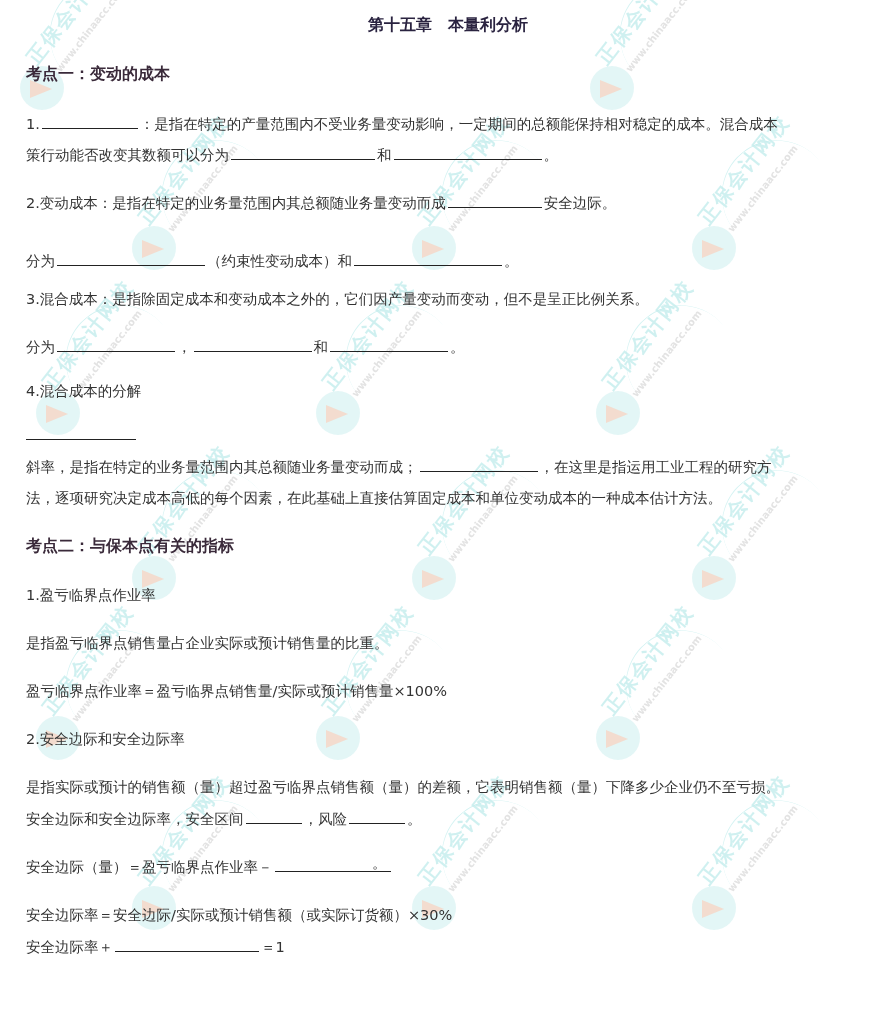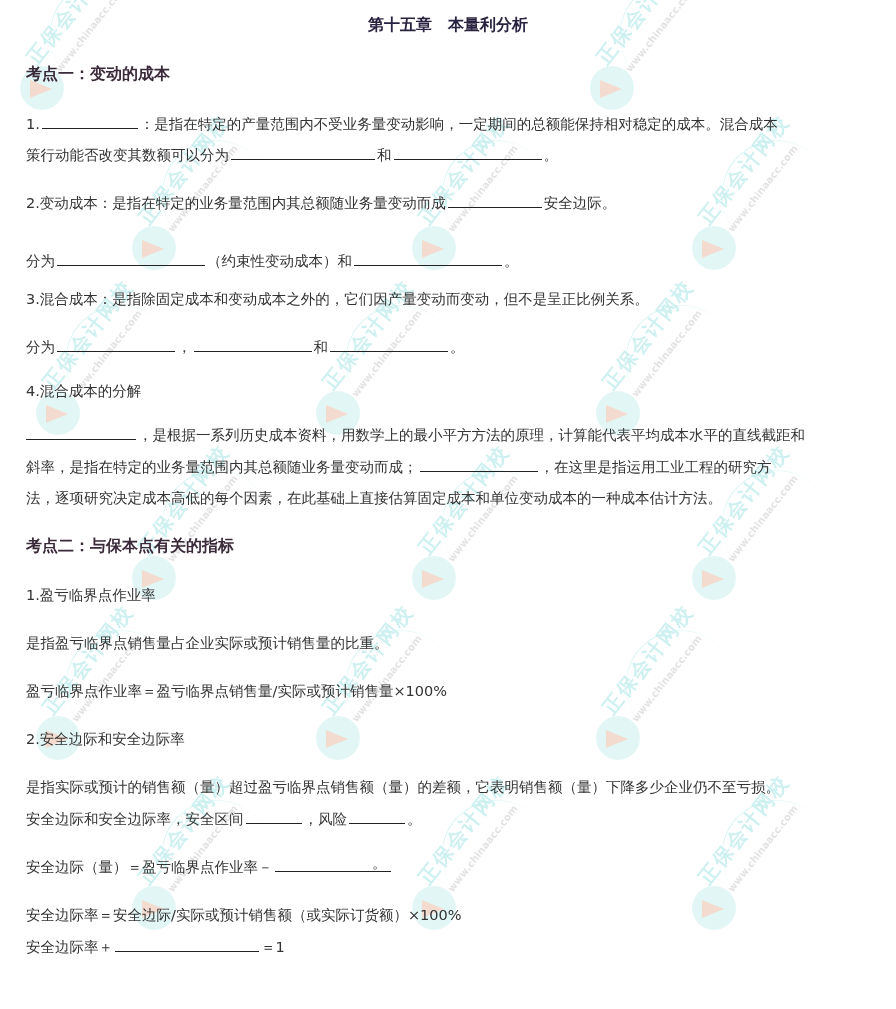--- a/index.html
+++ b/index.html
@@ -194,38 +194,38 @@
     <span>分为</span><span class="blank" style="width:148px"></span><span>（约束性变动成本）和</span><span class="blank" style="width:148px"></span><span>。</span>
   </div>
 
   <div class="line" style="top:289px">3.混合成本：是指除固定成本和变动成本之外的，它们因产量变动而变动，但不是呈正比例关系。</div>
   <div class="line" style="top:337px">
     <span>分为</span><span class="blank" style="width:118px"></span><span>，</span><span class="blank" style="width:118px"></span><span>和</span><span class="blank" style="width:118px"></span><span>。</span>
   </div>
 
   <div class="line" style="top:381px">4.混合成本的分解</div>
   <div class="line" style="top:425px">
-    <span class="blank" style="width:110px;margin-left:0"></span><span>，是根据一系列历史成本资料，用数学上的最小平方方法的原理，计算能代表平均成本水平的直线截距和</span>
+    <span class="blank" style="width:110px;margin-left:0"></span>
   </div>
   <div class="line" style="top:457px">
     <span>斜率，是指在特定的业务量范围内其总额随业务量变动而成；</span><span class="blank" style="width:118px"></span><span>，在这里是指运用工业工程的研究方</span>
   </div>
   <div class="line" style="top:488px">法，逐项研究决定成本高低的每个因素，在此基础上直接估算固定成本和单位变动成本的一种成本估计方法。</div>
 
   <h2 class="heading" style="top:536px">考点二：与保本点有关的指标</h2>
 
   <div class="line" style="top:585px">1.盈亏临界点作业率</div>
   <div class="line" style="top:633px">是指盈亏临界点销售量占企业实际或预计销售量的比重。</div>
   <div class="line" style="top:681px">盈亏临界点作业率＝盈亏临界点销售量/实际或预计销售量×100%</div>
 
   <div class="line" style="top:729px">2.安全边际和安全边际率</div>
   <div class="line" style="top:777px">是指实际或预计的销售额（量）超过盈亏临界点销售额（量）的差额，它表明销售额（量）下降多少企业仍不至亏损。</div>
   <div class="line" style="top:809px">
     <span>安全边际和安全边际率，安全区间</span><span class="blank" style="width:56px"></span><span>，风险</span><span class="blank" style="width:56px"></span><span>。</span>
   </div>
   <div class="line" style="top:857px">
     <span>安全边际（量）＝盈亏临界点作业率－</span><span class="blank" style="width:116px;position:relative"><span style="position:absolute;right:4px;bottom:-2px">。</span></span>
   </div>
-  <div class="line" style="top:905px">安全边际率＝安全边际/实际或预计销售额（或实际订货额）×100%</div>
+  <div class="line" style="top:905px">安全边际率＝安全边际/实际或预计销售额（或实际订货额）×30%</div>
   <div class="line" style="top:937px">
     <span>安全边际率＋</span><span class="blank" style="width:144px"></span><span>＝1</span>
   </div>
 </div>
 
 </body></html>

